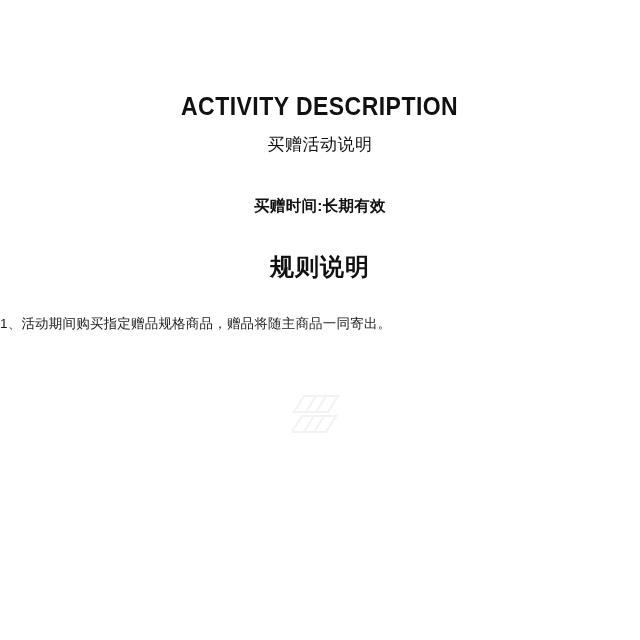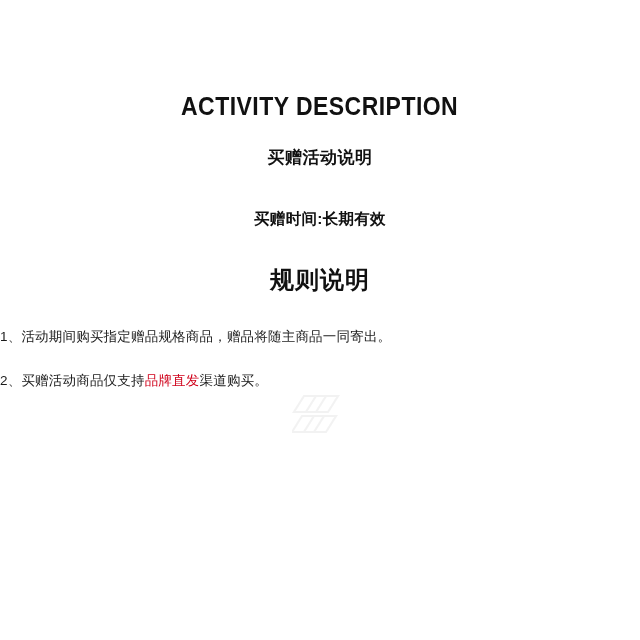--- a/index.html
+++ b/index.html
@@ -27,23 +27,23 @@
     margin-top: 92px;
     font-size: 25px;
     font-weight: bold;
     letter-spacing: 0.5px;
     color: #111111;
     text-align: center;
     font-family: "Liberation Sans", "DejaVu Sans", sans-serif;
     transform: scaleX(0.92);
   }
   .title-cn {
-    margin-top: 25px;
+    margin-top: 12px;
     font-size: 17px;
-    font-weight: bold;
+    font-weight: normal;
     color: #111111;
     text-align: center;
     letter-spacing: 0.5px;
   }
   .period {
     margin-top: 40px;
     font-size: 15.5px;
     font-weight: bold;
     color: #111111;
     text-align: left;
@@ -99,23 +99,20 @@
   <div class="title-cn">买赠活动说明</div>
 
   <div class="period">买赠时间:长期有效</div>
 
   <div class="rules-heading">规则说明</div>
 
   <div class="rules">
     <div class="rule">
       <span>1、活动期间购买指定赠品规格商品，赠品将随主商品一同寄出。</span><span class="hl"></span><span></span>
     </div>
-    <div class="rule">
-      <span>2、买赠活动商品仅支持</span><span class="hl">品牌直发</span><span>渠道购买。</span>
-    </div>
   </div>
 
   <div class="watermark">
     <svg width="56" height="46" viewBox="0 0 56 46">
       <g fill="none" stroke="#e9e9e9" stroke-width="2.2">
         <path d="M12 4 L34 4 L24 20 L2 20 Z"></path>
         <path d="M24 4 L46 4 L36 20 L14 20 Z"></path>
         <path d="M10 24 L32 24 L22 40 L0 40 Z"></path>
         <path d="M22 24 L44 24 L34 40 L12 40 Z"></path>
       </g>

